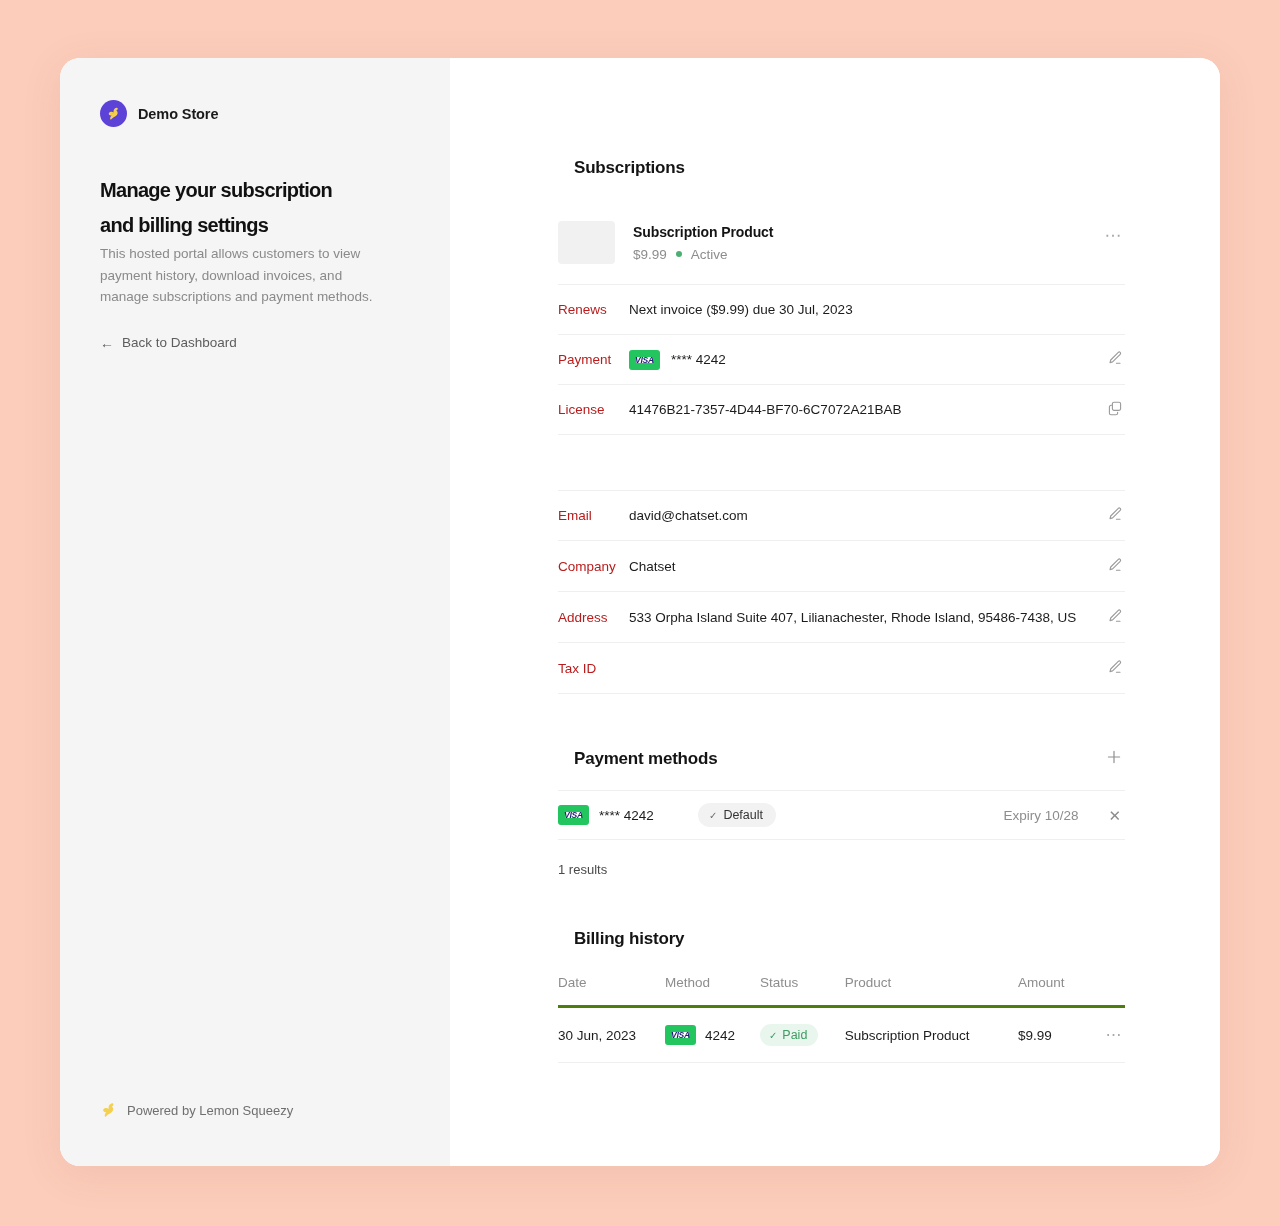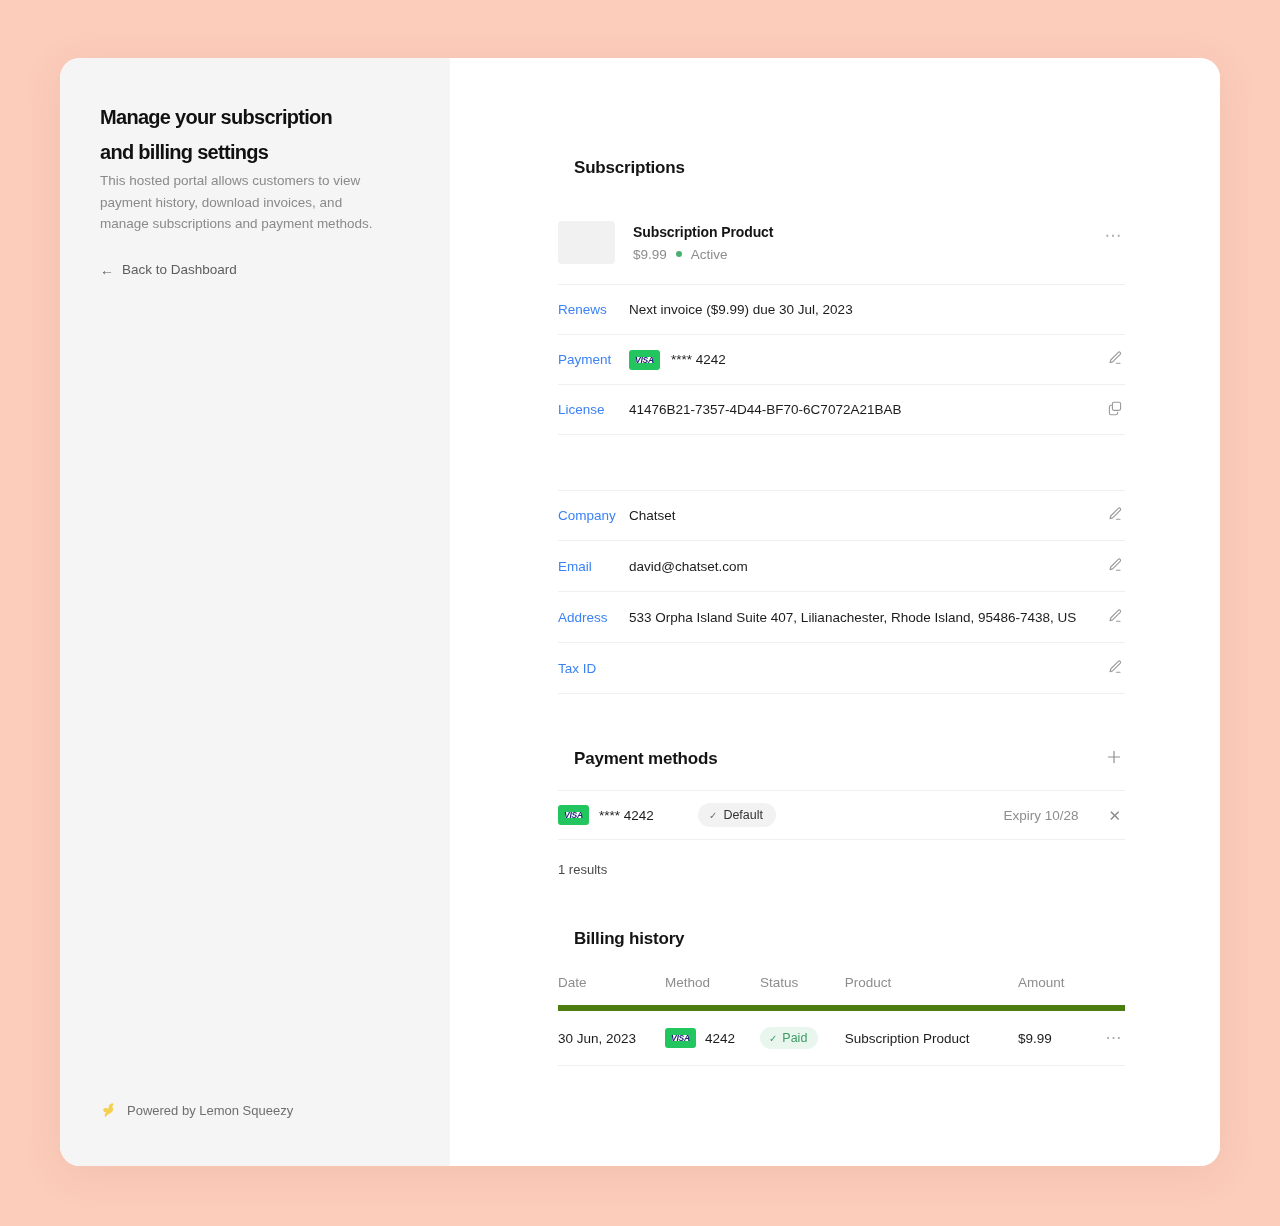--- a/index.html
+++ b/index.html
@@ -183,21 +183,21 @@
   .detail-row {
     display: flex;
     align-items: center;
     min-height: 50px;
     border-bottom: 1px solid #efefef;
     font-size: 13.5px;
   }
   .detail-label {
     width: 71px;
     flex: 0 0 71px;
-    color: #3b82f6;
+    color: #b91c1c;
   }
   .detail-value {
     flex: 1 1 auto;
     color: #1c1c1c;
     display: flex;
     align-items: center;
     gap: 11px;
   }
   .detail-value.muted { color: #9b9b9b; }
 
@@ -303,21 +303,21 @@
   .history-table {
     width: 100%;
     border-collapse: collapse;
     font-size: 13.5px;
   }
   .history-table th {
     text-align: left;
     font-weight: 400;
     color: #8d8d8d;
     padding: 0 0 15px 0;
-    border-bottom: 6px solid #4d7c0f;
+    border-bottom: 3px solid #4d7c0f;
   }
   .history-table td {
     padding: 16px 0;
     color: #1c1c1c;
     border-bottom: 1px solid #efefef;
     vertical-align: middle;
   }
   .col-date   { width: 113px; }
   .col-method { width: 97px; }
   .col-status { width: 87px; }
@@ -348,20 +348,29 @@
     padding: 2px;
   }
 </style>
 </head>
 <body>
 
 <div class="portal-card">
 
   <aside class="sidebar">
 
+    <div class="brand">
+      <span class="brand-avatar">
+        <svg width="15" height="16" viewBox="0 0 15 16" fill="none">
+          <path d="M9.8 2.0c0.9-0.6 1.9-0.3 2.0 0.6c0.1 0.9-0.6 1.5-1.5 1.8c0.9 0.5 1.5 1.6 1.3 2.8 c-0.2 1.5-1.3 2.5-2.5 3.2c-1.4 0.8-2.9 1.5-3.8 2.8c-0.3 0.5-1.0 0.4-1.1-0.2c-0.2-1.3 0.5-2.5 1.4-3.4 c-1.0 0.1-2.1-0.2-2.6-1.1C2.4 7.6 3.0 6.4 4.2 6.0c1.2-0.4 2.5-0.1 3.5 0.6C7.4 5.3 7.6 3.9 8.4 2.9 C8.8 2.5 9.3 2.2 9.8 2.0z" fill="#f5d04e"></path>
+          <path d="M5.6 7.3c0.9-0.1 1.8 0.2 2.4 0.8" stroke="#e0b93c" stroke-width="0.5" fill="none"></path>
+        </svg>
+      </span>
+      <span class="brand-name">Demo Store</span>
+    </div>
 
     <h1 class="sidebar-heading">Manage your subscription and billing settings</h1>
 
     <p class="sidebar-desc">This hosted portal allows customers to view payment history, download invoices, and manage subscriptions and payment methods.</p>
 
     <a class="back-link">
       <span class="back-arrow">←</span>
       <span>Back to Dashboard</span>
     </a>
 
@@ -427,35 +436,35 @@
               <path d="M10.6 12.3v0.9a1.6 1.6 0 0 1-1.6 1.6H4a1.6 1.6 0 0 1-1.6-1.6V6.9A1.6 1.6 0 0 1 4 5.3h0.9"></path>
             </svg>
           </span>
         </button>
       </div>
     </section>
 
     <section class="billing-info-section">
 
       <div class="detail-row">
-        <div class="detail-label">Company</div>
-        <div class="detail-value">Chatset</div>
+        <div class="detail-label">Email</div>
+        <div class="detail-value">david@chatset.com</div>
         <button class="icon-btn">
           <span>
             <svg width="16" height="16" viewBox="0 0 16 16" fill="none" stroke="currentColor" stroke-width="1.1" stroke-linecap="round" stroke-linejoin="round">
               <path d="M11.3 2.4a1.3 1.3 0 0 1 1.9 1.9L5.6 11.9 3 12.6l0.7-2.6z"></path>
                 <path d="M9.4 13.3h3.6"></path>
             </svg>
           </span>
         </button>
       </div>
 
       <div class="detail-row">
-        <div class="detail-label">Email</div>
-        <div class="detail-value">david@chatset.com</div>
+        <div class="detail-label">Company</div>
+        <div class="detail-value">Chatset</div>
         <button class="icon-btn">
           <span>
             <svg width="16" height="16" viewBox="0 0 16 16" fill="none" stroke="currentColor" stroke-width="1.1" stroke-linecap="round" stroke-linejoin="round">
               <path d="M11.3 2.4a1.3 1.3 0 0 1 1.9 1.9L5.6 11.9 3 12.6l0.7-2.6z"></path>
                 <path d="M9.4 13.3h3.6"></path>
             </svg>
           </span>
         </button>
       </div>
 

